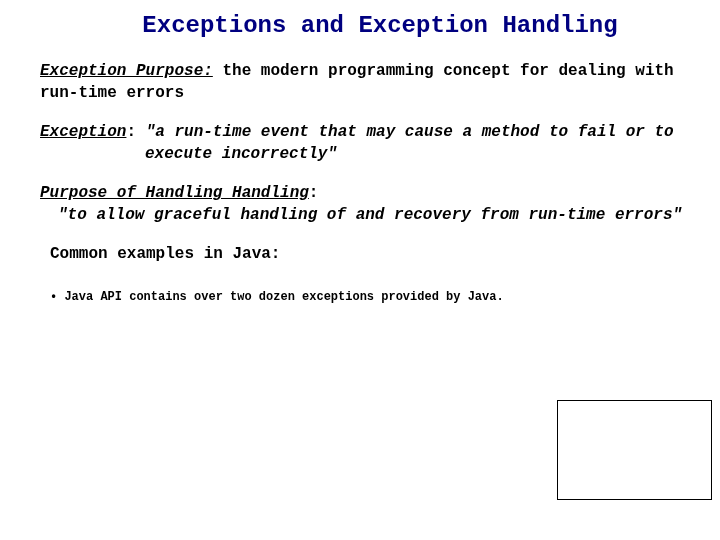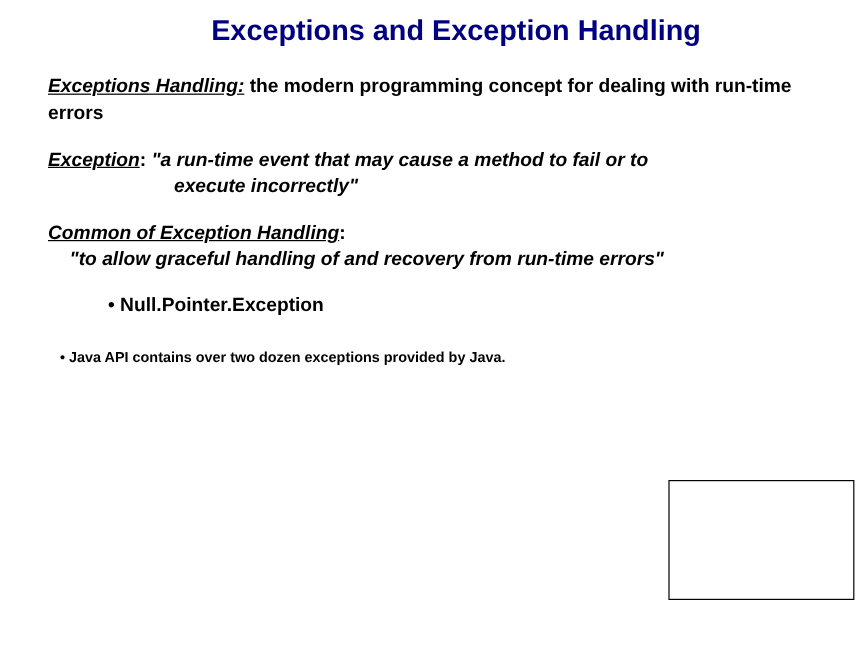--- a/index.html
+++ b/index.html
@@ -1,18 +1,19 @@
 <!DOCTYPE html>
 <html><head>
   <meta charset="utf-8">
   <style>
     * {
       margin: 0;
       padding: 0;
       box-sizing: border-box;
+      font-family: Liberation Mono, monospace;
     }
     body {
       width: 720px;
       height: 540px;
       background: #ffffff;
       font-family: Arial, Helvetica, sans-serif;
       position: relative;
       padding: 12px 30px 20px 40px;
     }
     .title {
@@ -86,36 +87,36 @@
       border: 1.5px solid #000;
       background: #fff;
     }
   </style>
 </head>
 <body>
 
 <h1 class="title">Exceptions and Exception Handling</h1>
 
 <div class="section">
-  <span class="term">Exceptions Handling:</span><span>  the modern programming concept for dealing with run-time errors</span>
+  <span class="term">Exception Purpose:</span><span>  the modern programming concept for dealing with run-time errors</span>
 </div>
 
 <div class="section">
   <span class="term">Exception</span><span>:  </span><span class="bold-italic">"a run-time event that may cause a method to fail or to</span><br>
   <span class="bold-italic indent-def">execute incorrectly"</span>
 </div>
 
 <div class="section">
-  <span class="term">Common of Exception Handling</span><span>:</span><br>
+  <span class="term">Purpose of Handling Handling</span><span>:</span><br>
   <span class="bold-italic indent-sm">"to allow graceful handling of and recovery from run-time errors"</span>
 </div>
 
 <div class="examples-block">
+  <div class="examples-header">Common examples in Java:</div>
   <ul class="bullet-list">
-    <li>Null.Pointer.Exception</li>
   </ul>
 </div>
 
 <div class="footer-block">
   <div class="footer-text">• Java API contains over two dozen exceptions provided by Java.</div>
 </div>
 
 <div class="box"></div>
 
 </body></html>

